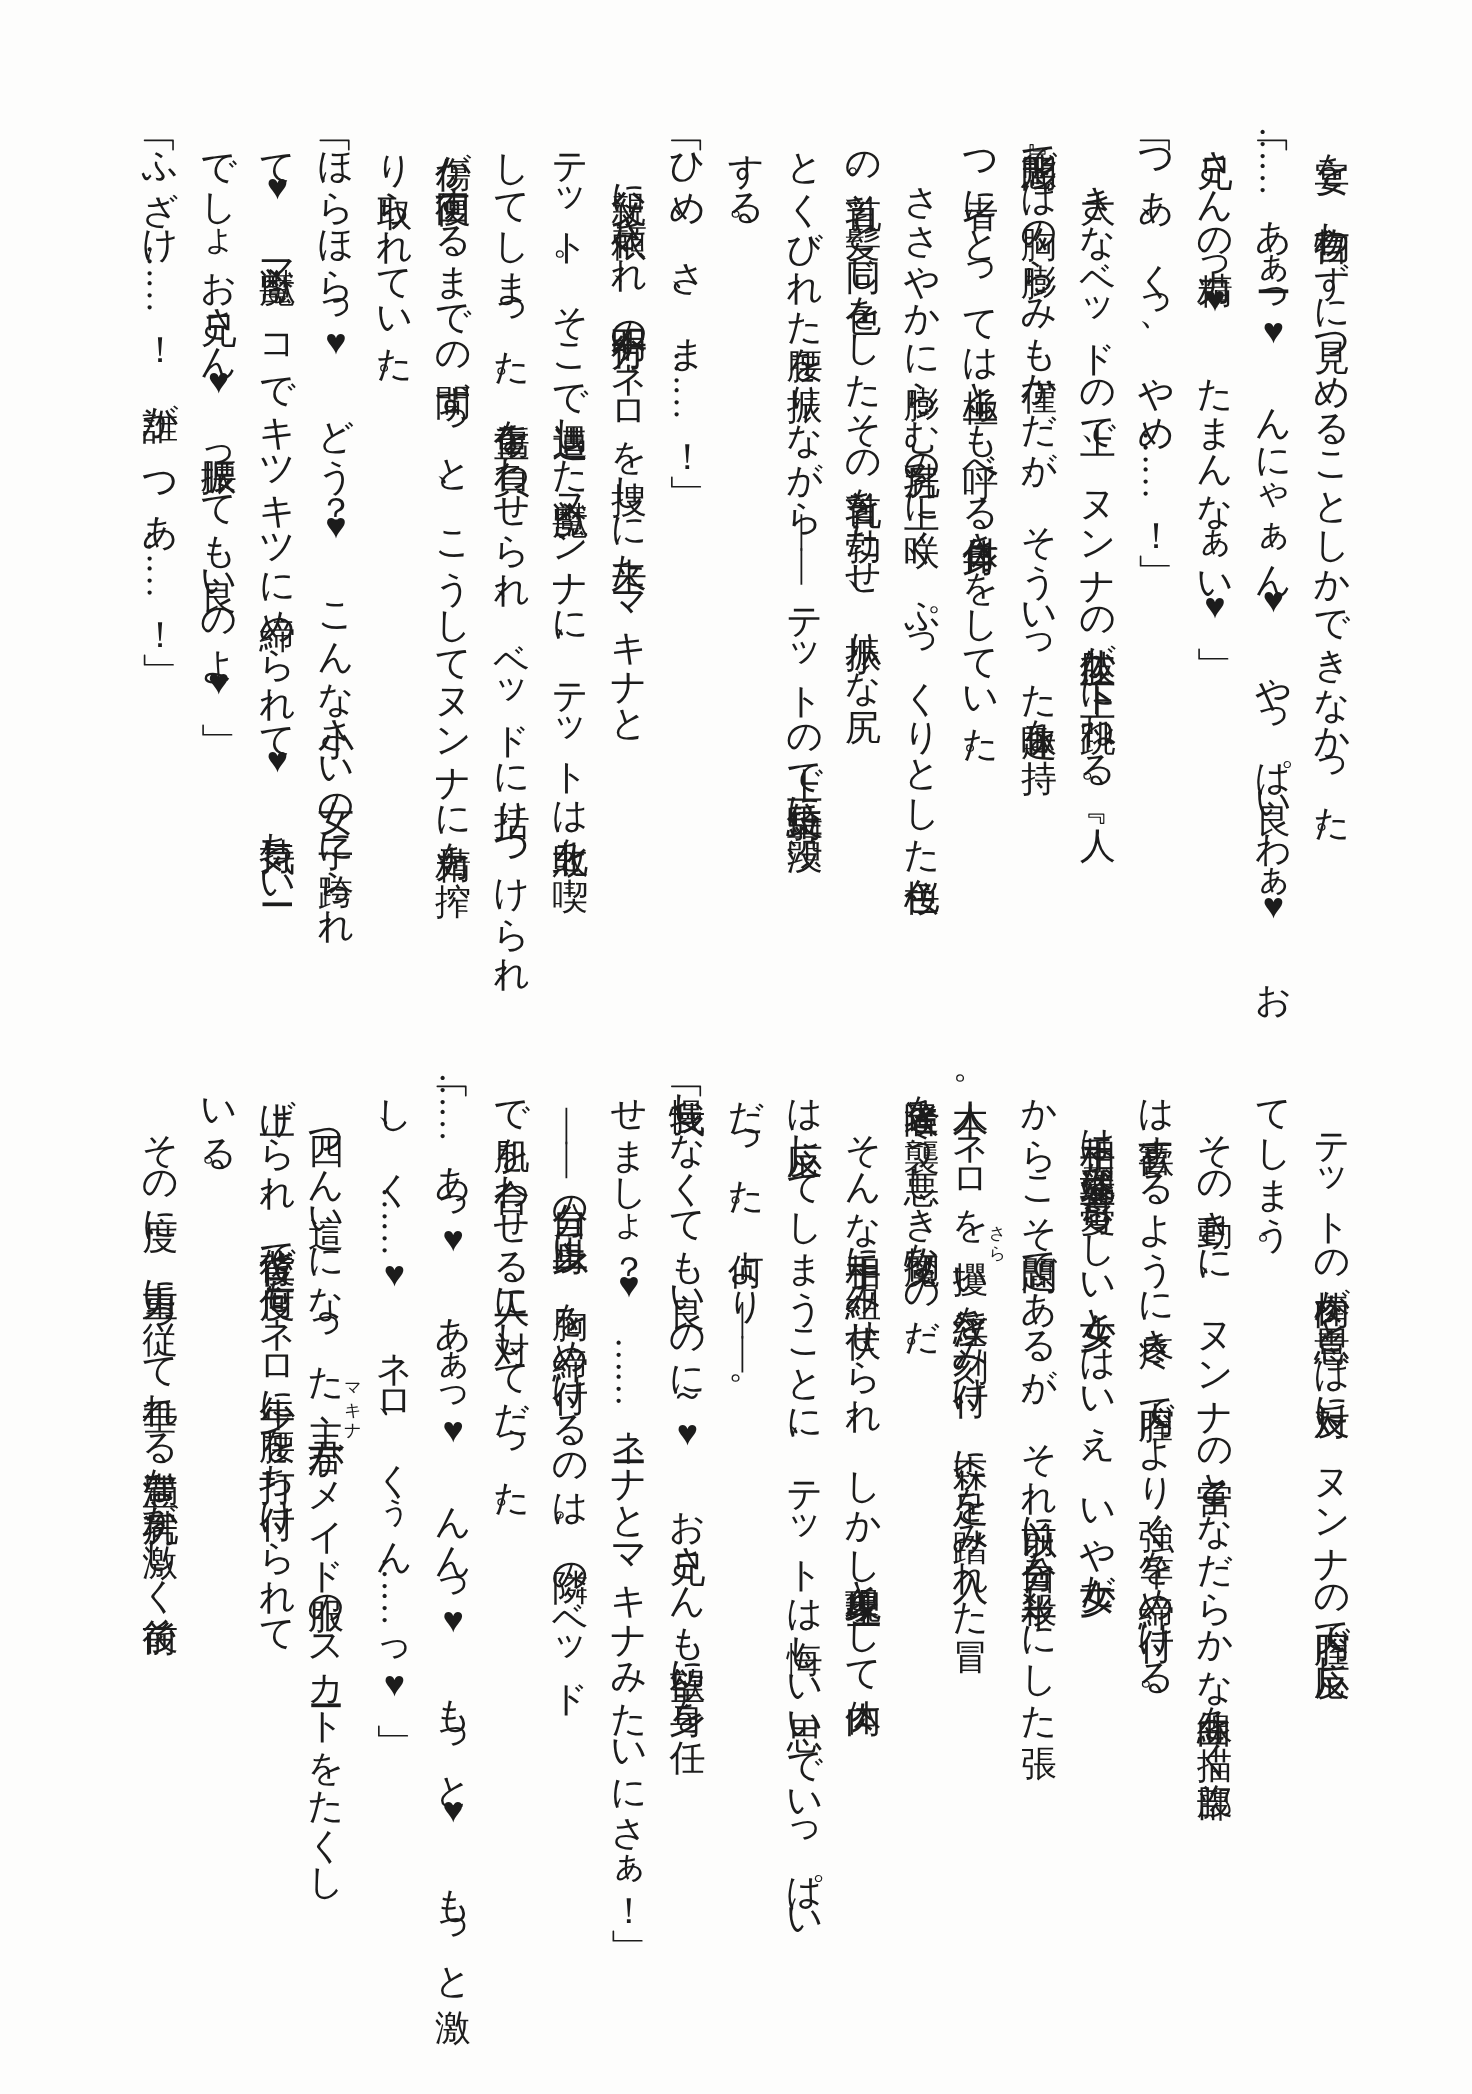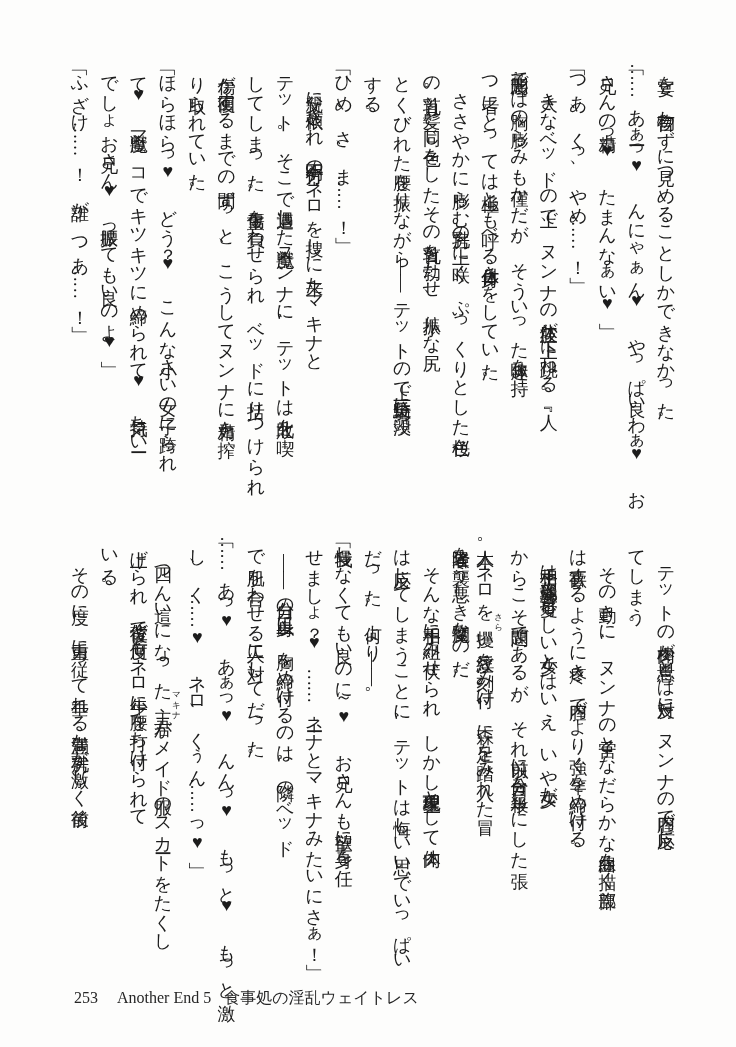--- a/index.html
+++ b/index.html
@@ -89,17 +89,14 @@
       <div class="col">　――自分の身以上に、胸を締め付けるのは。隣のベッド</div>
       <div class="col">で肌を合わせる二人に対してだった。</div>
       <div class="col">「……あっ♥　あぁっ♥　んんっ♥　もっと♥　もっと激</div>
       <div class="col">し、く……♥　ネロ、くぅん……っ♥」</div>
       <div class="col">　四つん這いになった<ruby>主君<rt>マキナ</rt></ruby>がメイド服のスカートをたくし</div>
       <div class="col">上げられ、後背位で何度もネロ少年に腰を打ち付けられて</div>
       <div class="col">いる。</div>
       <div class="col">　その度に、重力に従って垂れる豊満な乳房が激しく前後</div>
     </div>
 
-  <div class="footer">
-    <span class="pgnum">253</span><span class="booktitle">Another End 5</span><span class="chapter">食事処の淫乱ウェイトレス</span>
-  </div>
 
 </div>
 
 </body></html>

